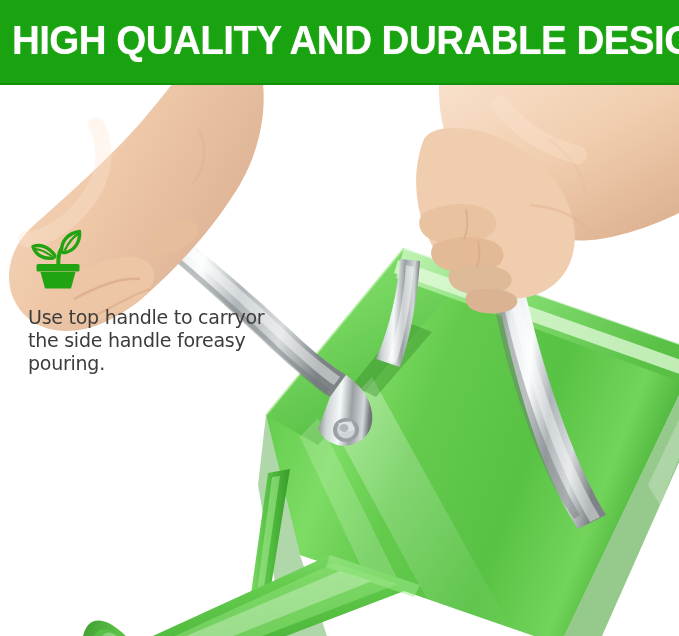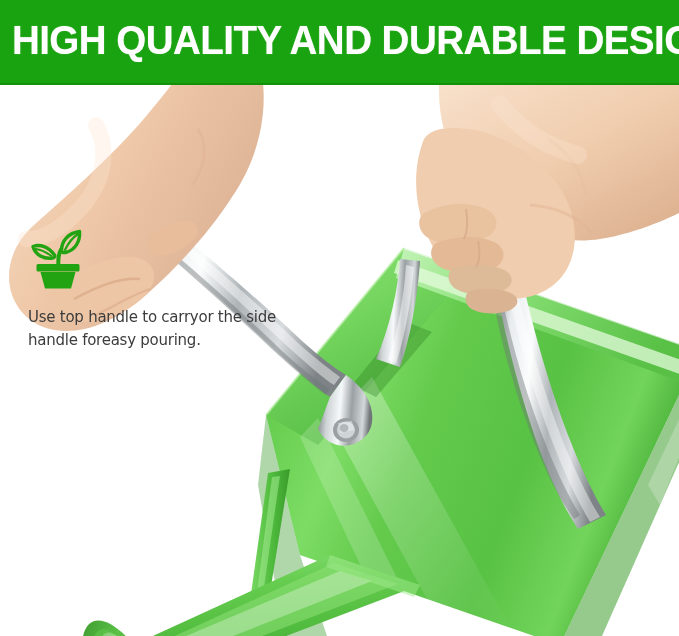--- a/index.html
+++ b/index.html
@@ -56,21 +56,21 @@
   #sprout-icon {
     display: block;
     width: 56px;
     height: 62px;
     margin-left: 2px;
   }
   #feature-text {
     margin-top: 16px;
     color: #3c3c3c;
     font-family: "DejaVu Sans", sans-serif;
-    font-size: 15px;
+    font-size: 19px;
     line-height: 23px;
     letter-spacing: -0.25px;
     font-weight: 400;
     width: 262px;
   }
 
   
   #photo {
     position: absolute;
     left: 0; top: 85px;

